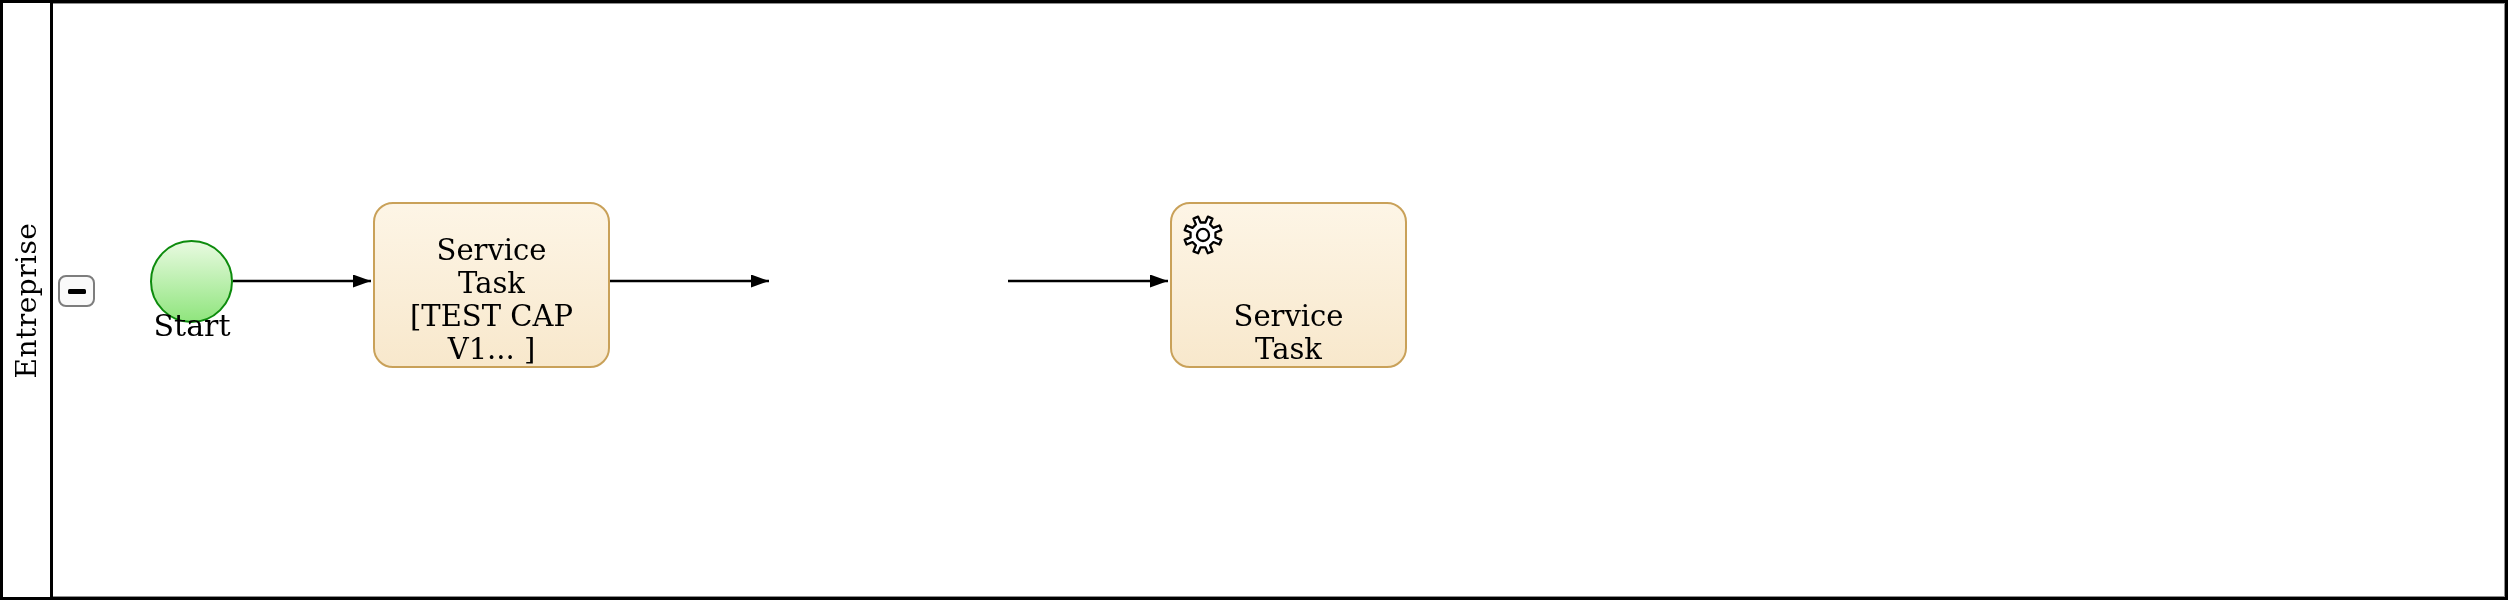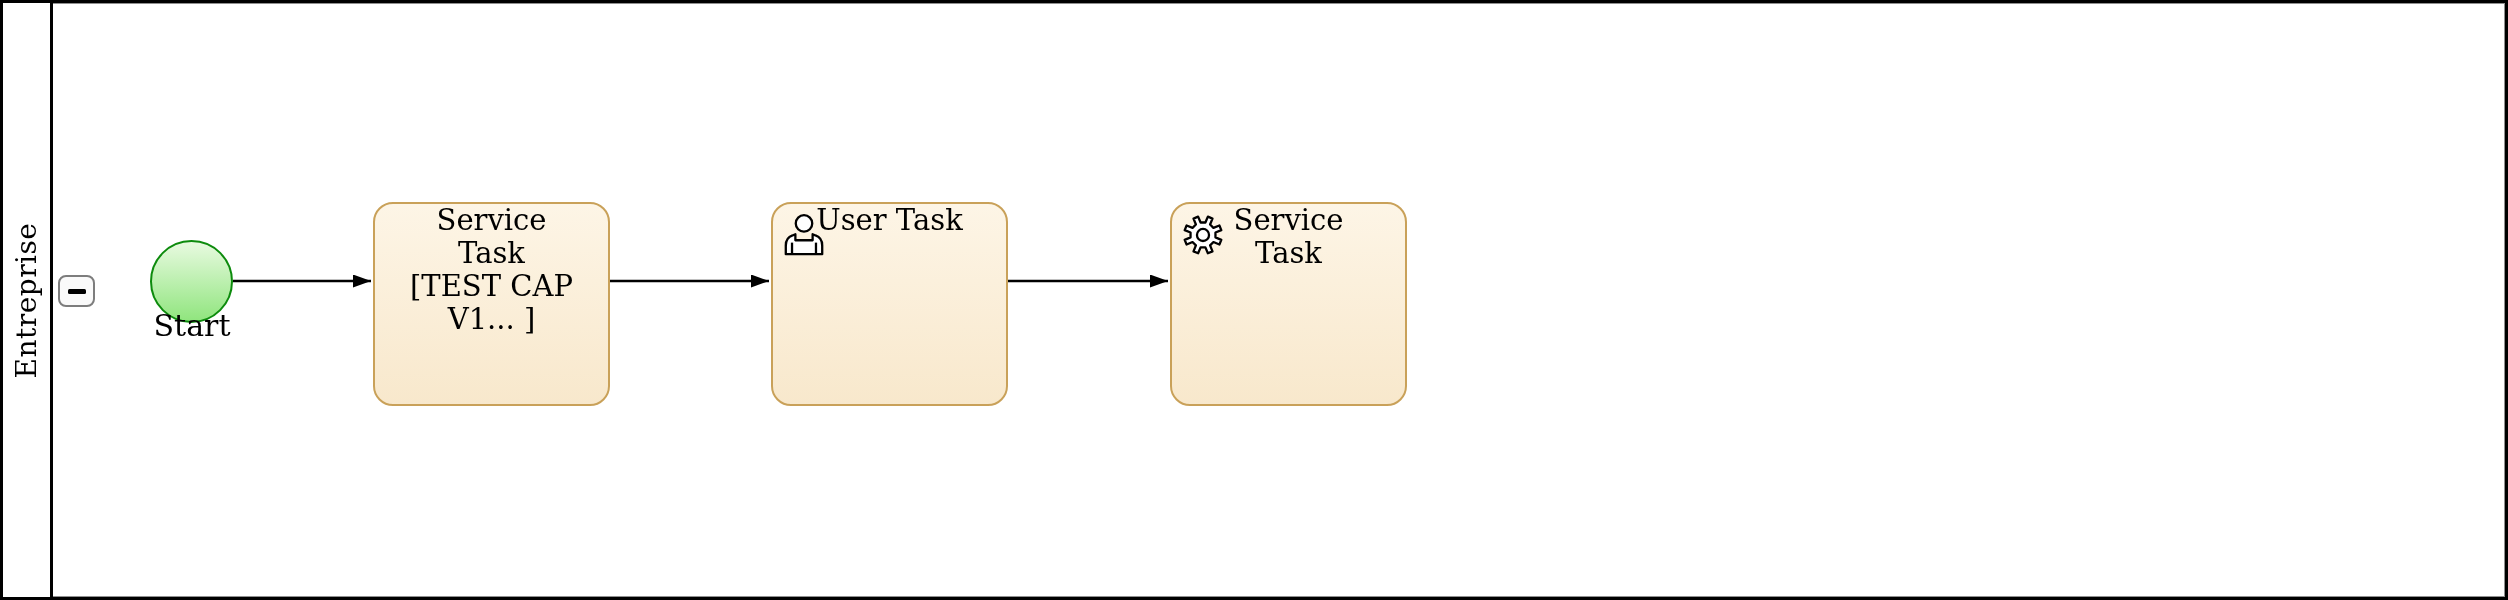--- a/index.html
+++ b/index.html
@@ -49,26 +49,26 @@
     border-radius:50%;
     border:2.6px solid var(--event_border,#0d8b0d);
     background:linear-gradient(to bottom,var(--event_fill_top,#e8fae0),var(--event_fill_bottom,#90e57e));
     box-sizing:border-box;
   }
   .start-label{
     position:absolute;left:122px;top:308px;width:140px;
     text-align:center;font-size:30px;
   }
   .task{
-    position:absolute;top:202px;width:237px;height:204px;
+    position:absolute;top:202px;width:237px;height:166px;
     box-sizing:border-box;
     border:2.5px solid var(--task_border,#c9a159);
     border-radius:20px;
     background:linear-gradient(to bottom,var(--task_fill_top,#fdf5e6),var(--task_fill_bottom,#f8e8cc));
-    display:flex;align-items:flex-start;justify-content:center;
+    display:flex;align-items:flex-end;justify-content:center;
   }
   .task-1{left:373px;}
   .task-2{left:771px;}
   .task-3{left:1170px;}
   .task-text{text-align:center;font-size:29px;line-height:33px;}
   .task-icon{position:absolute;left:8px;top:7px;width:46px;height:46px;}
 </style>
 </head>
 <body>
 
@@ -102,31 +102,20 @@
 
   <div class="task task-1">
     <div class="task-text">
       <div>Service</div>
       <div>Task</div>
       <div>[TEST CAP</div>
       <div>V1... ]</div>
     </div>
   </div>
 
-  <div class="task task-2">
-    <svg class="task-icon" viewBox="0 0 48 48">
-      <circle cx="24" cy="13" r="8.6" fill="#fff" stroke="#000" stroke-width="2.4"></circle>
-      <path d="M5 45 L5 36 Q5 28 12 25.5 L15 24.2 L15 30.5 L33 30.5 L33 24.2 L36 25.5 Q43 28 43 36 L43 45 Z" fill="#fff" stroke="#000" stroke-width="2.4" stroke-linejoin="round"></path>
-      <line x1="11.5" y1="33" x2="11.5" y2="45" stroke="#000" stroke-width="2.4"></line>
-      <line x1="36.5" y1="33" x2="36.5" y2="45" stroke="#000" stroke-width="2.4"></line>
-    </svg>
-    <div class="task-text">
-      <div>User Task</div>
-    </div>
-  </div>
 
   <div class="task task-3">
     <svg class="task-icon" viewBox="0 0 48 48">
       <path id="gear-body" d="M26.5 12.0 L29.1 5.9 L33.9 7.9 L31.4 14.1 L34.9 17.6 L41.1 15.1 L43.1 19.9 L37.0 22.5 L37.0 27.5 L43.1 30.1 L41.1 34.9 L34.9 32.4 L31.4 35.9 L33.9 42.1 L29.1 44.1 L26.5 38.0 L21.5 38.0 L18.9 44.1 L14.1 42.1 L16.6 35.9 L13.1 32.4 L6.9 34.9 L4.9 30.1 L11.0 27.5 L11.0 22.5 L4.9 19.9 L6.9 15.1 L13.1 17.6 L16.6 14.1 L14.1 7.9 L18.9 5.9 L21.5 12.0 Z" fill="#fff" stroke="#000" stroke-width="2.4" stroke-linejoin="round"></path>
       <circle cx="24" cy="25" r="6.3" fill="#fff" stroke="#000" stroke-width="2.4"></circle>
     </svg>
     <div class="task-text">
       <div>Service</div>
       <div>Task</div>
     </div>

